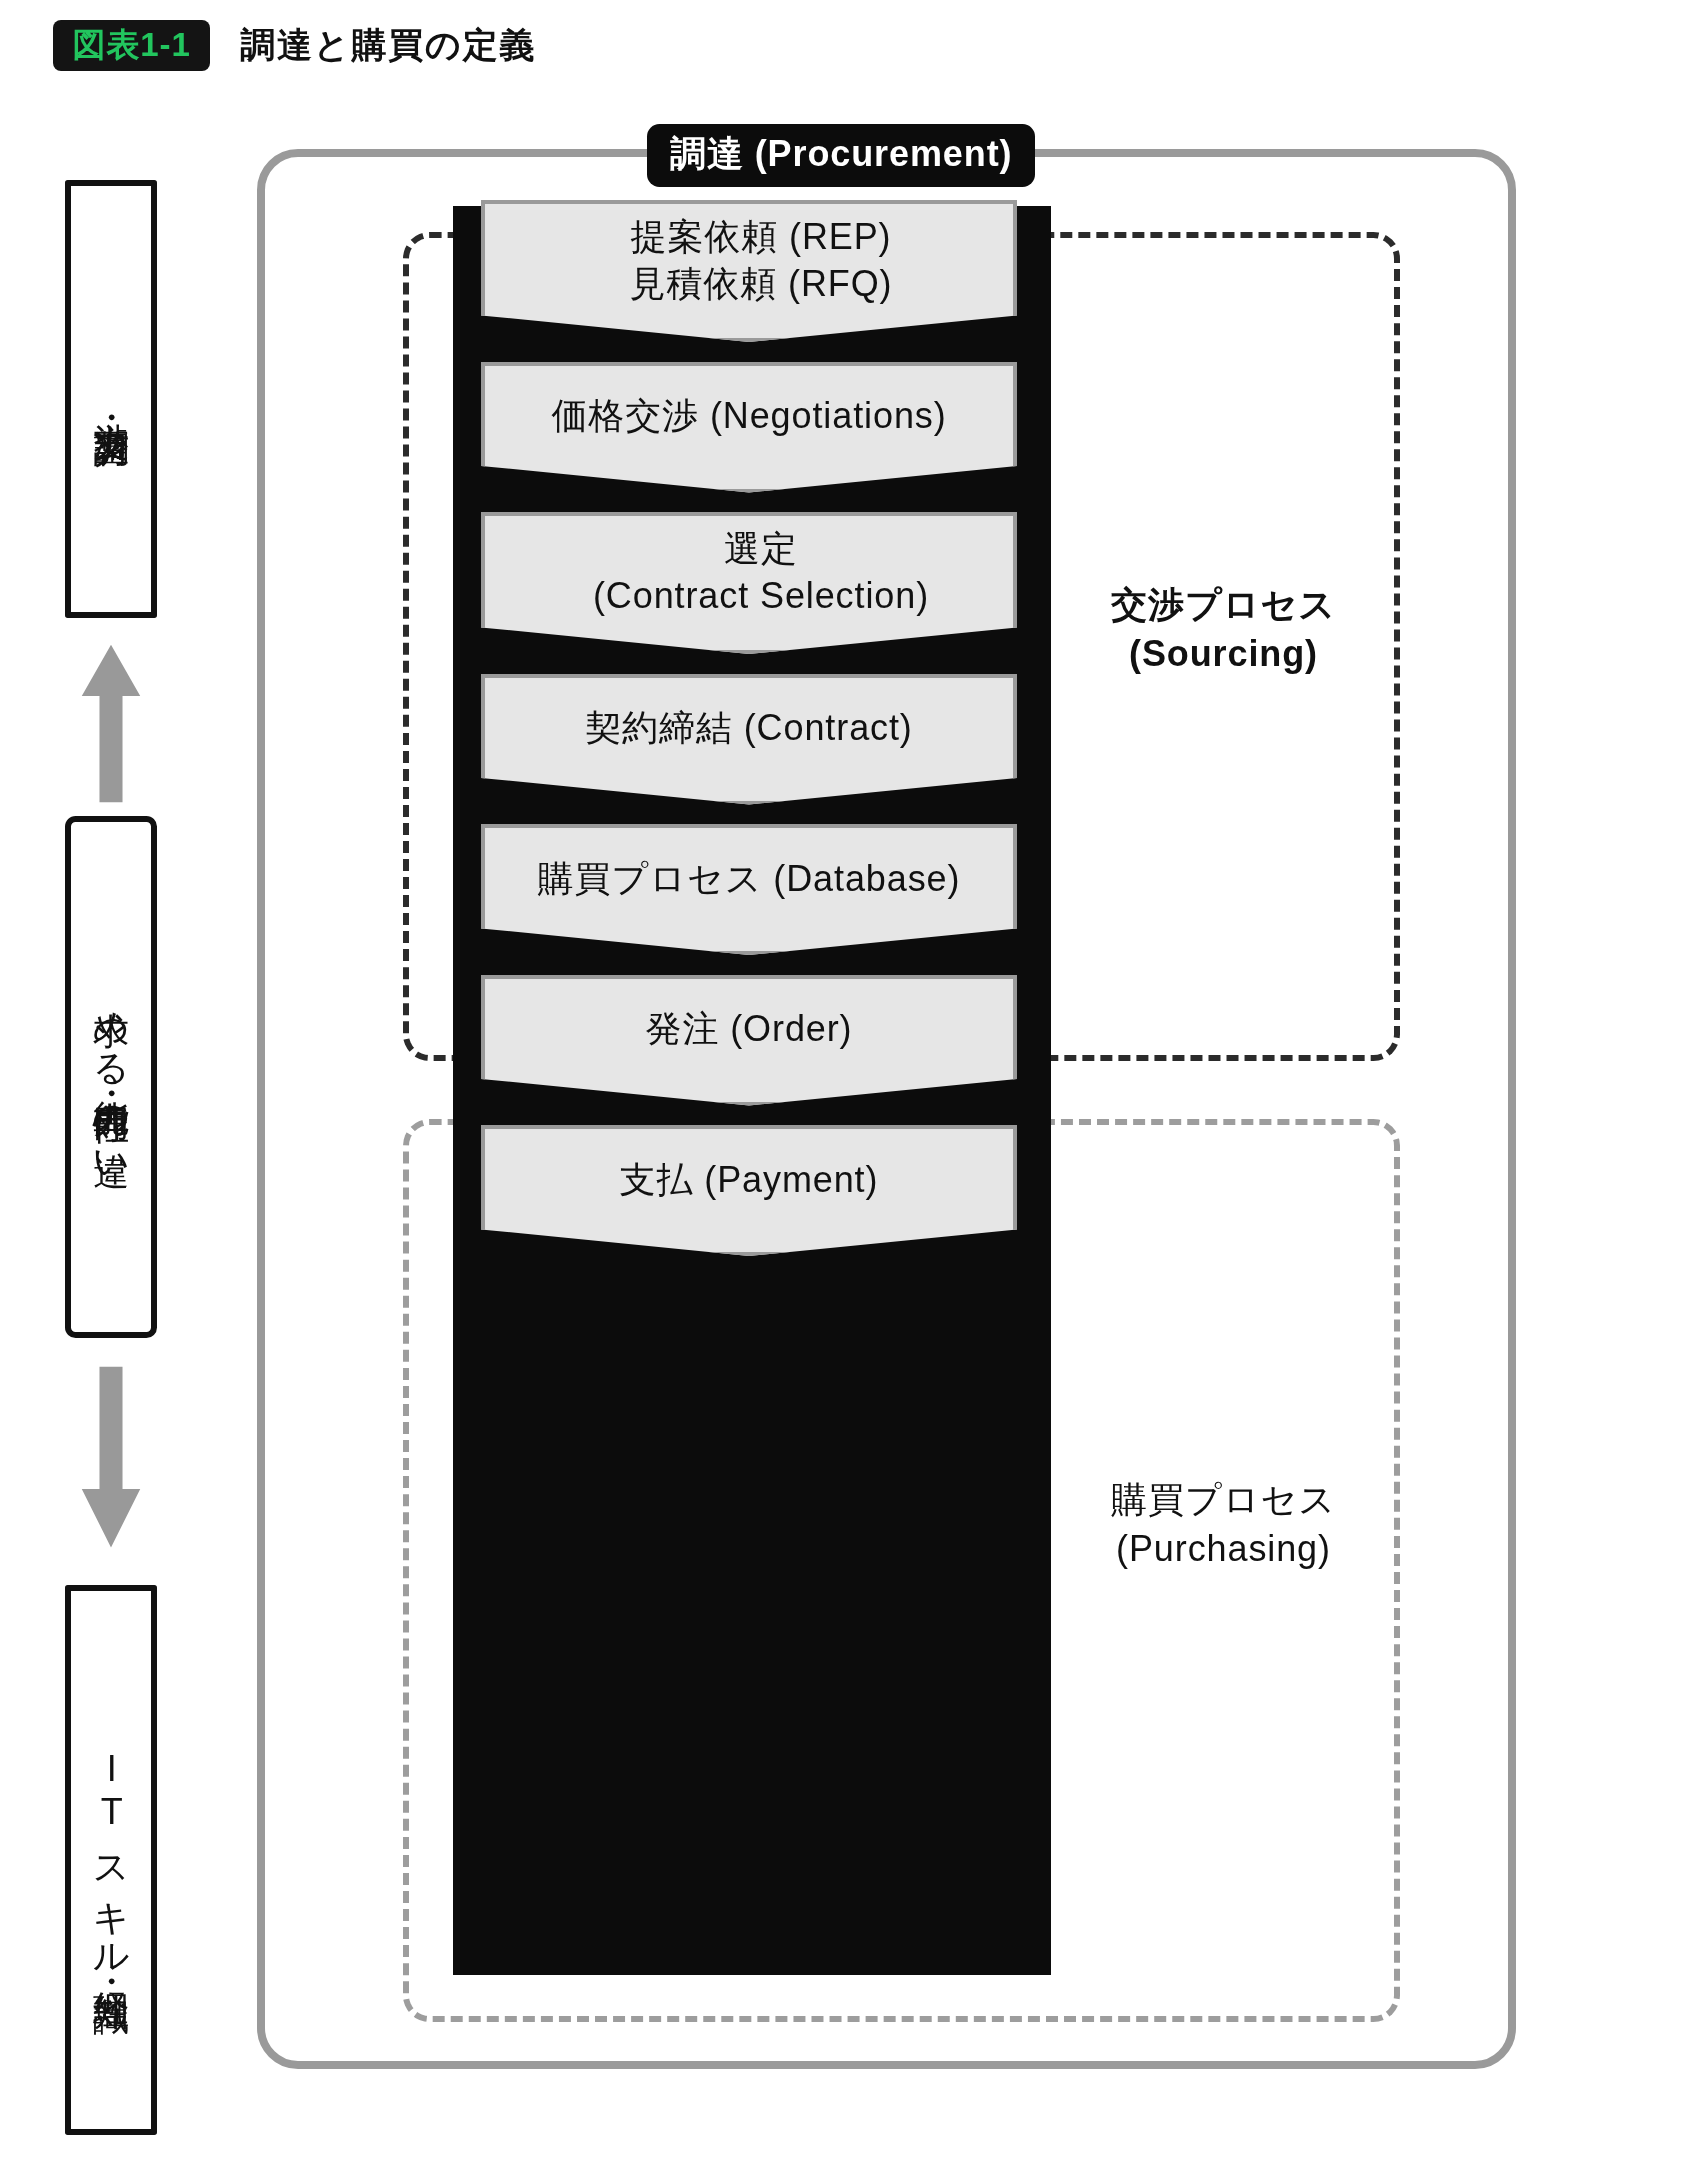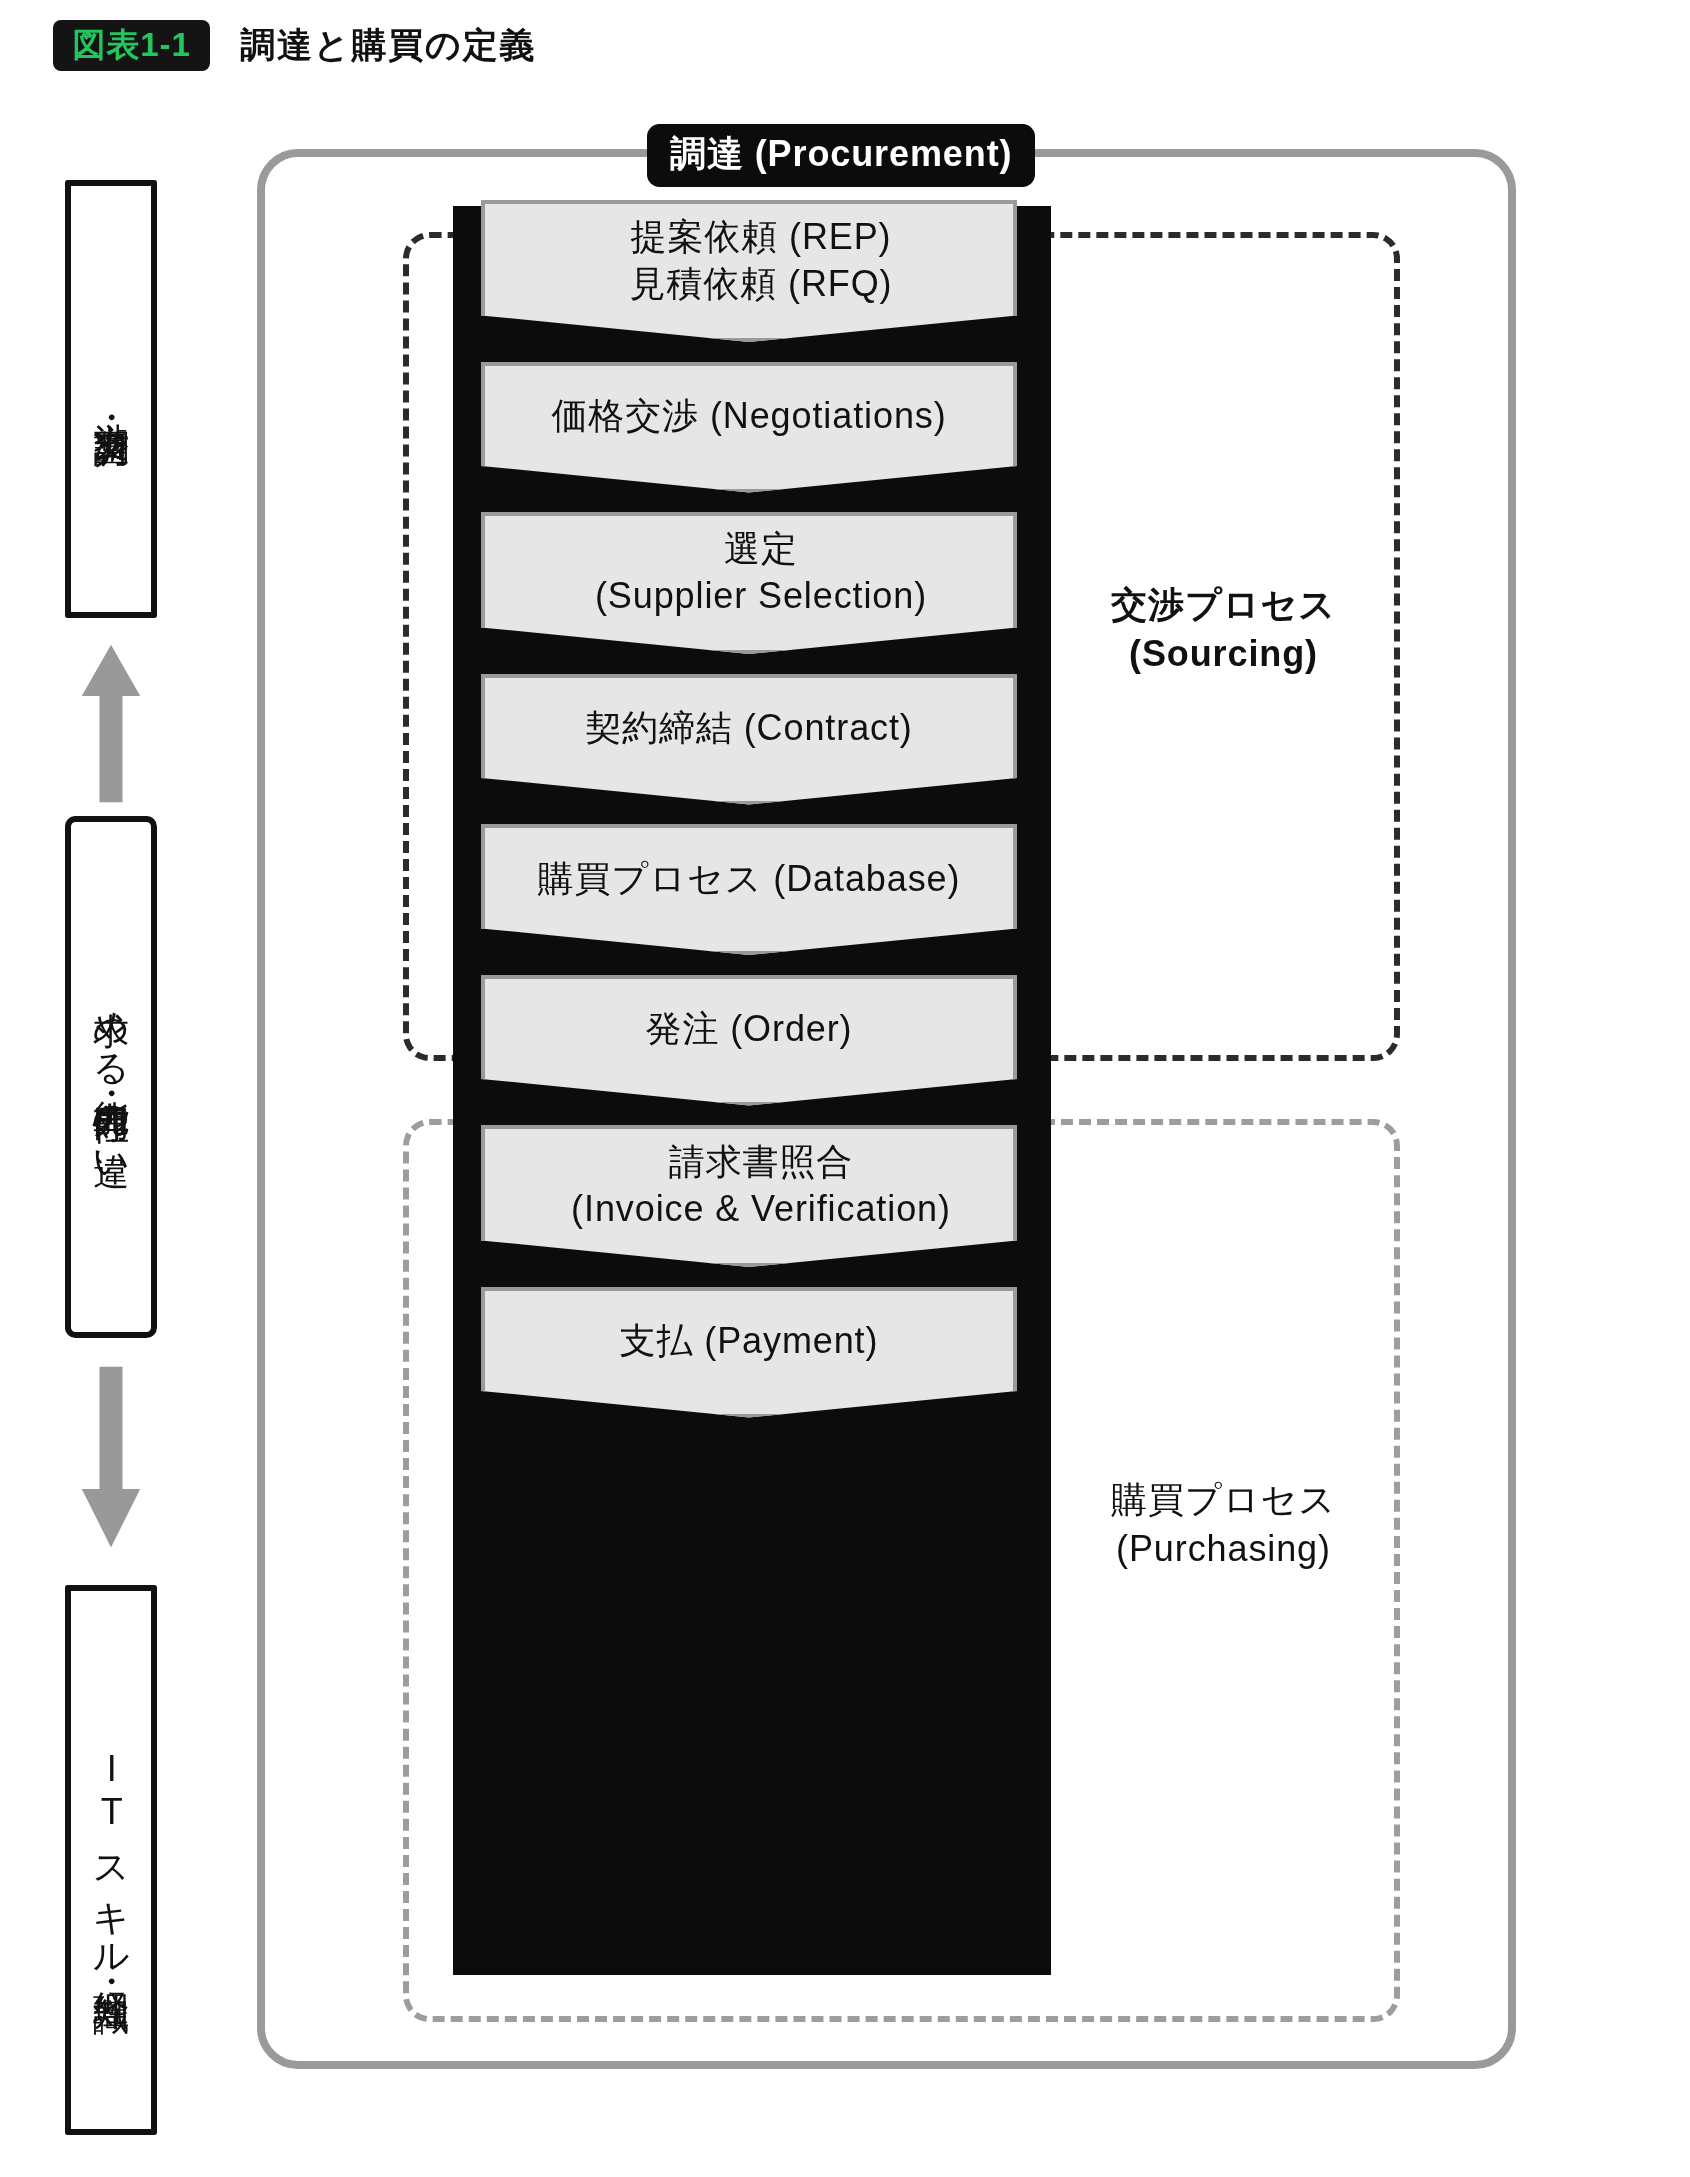--- a/index.html
+++ b/index.html
@@ -134,40 +134,36 @@
     <span class="chev-inner">提案依頼 (REP)
 見積依頼 (RFQ)</span>
   </div>
 
   <div class="chev h1">
     <span class="chev-inner">価格交渉 (Negotiations)</span>
   </div>
 
   <div class="chev h2">
     <span class="chev-inner">選定
-(Supplier  Selection)</span>
+(Contract  Selection)</span>
   </div>
 
   <div class="chev h1">
     <span class="chev-inner">契約締結 (Contract)</span>
   </div>
 
   <div class="chev h1">
     <span class="chev-inner">購買プロセス (Database)</span>
   </div>
 
   <div class="chev h1">
     <span class="chev-inner">発注 (Order)</span>
   </div>
 
 
-  <div class="chev h2">
-    <span class="chev-inner">請求書照合
-(Invoice &amp; Verification)</span>
-  </div>
 
   <div class="chev h1">
     <span class="chev-inner">支払 (Payment)</span>
   </div>
 
 </div>
 
 <div class="group-label" id="label-sourcing" style="white-space: pre-line; font-weight: bold;">交渉プロセス
 (Sourcing)</div>
 <div class="group-label" id="label-purchasing" style="white-space: pre-line;">購買プロセス

